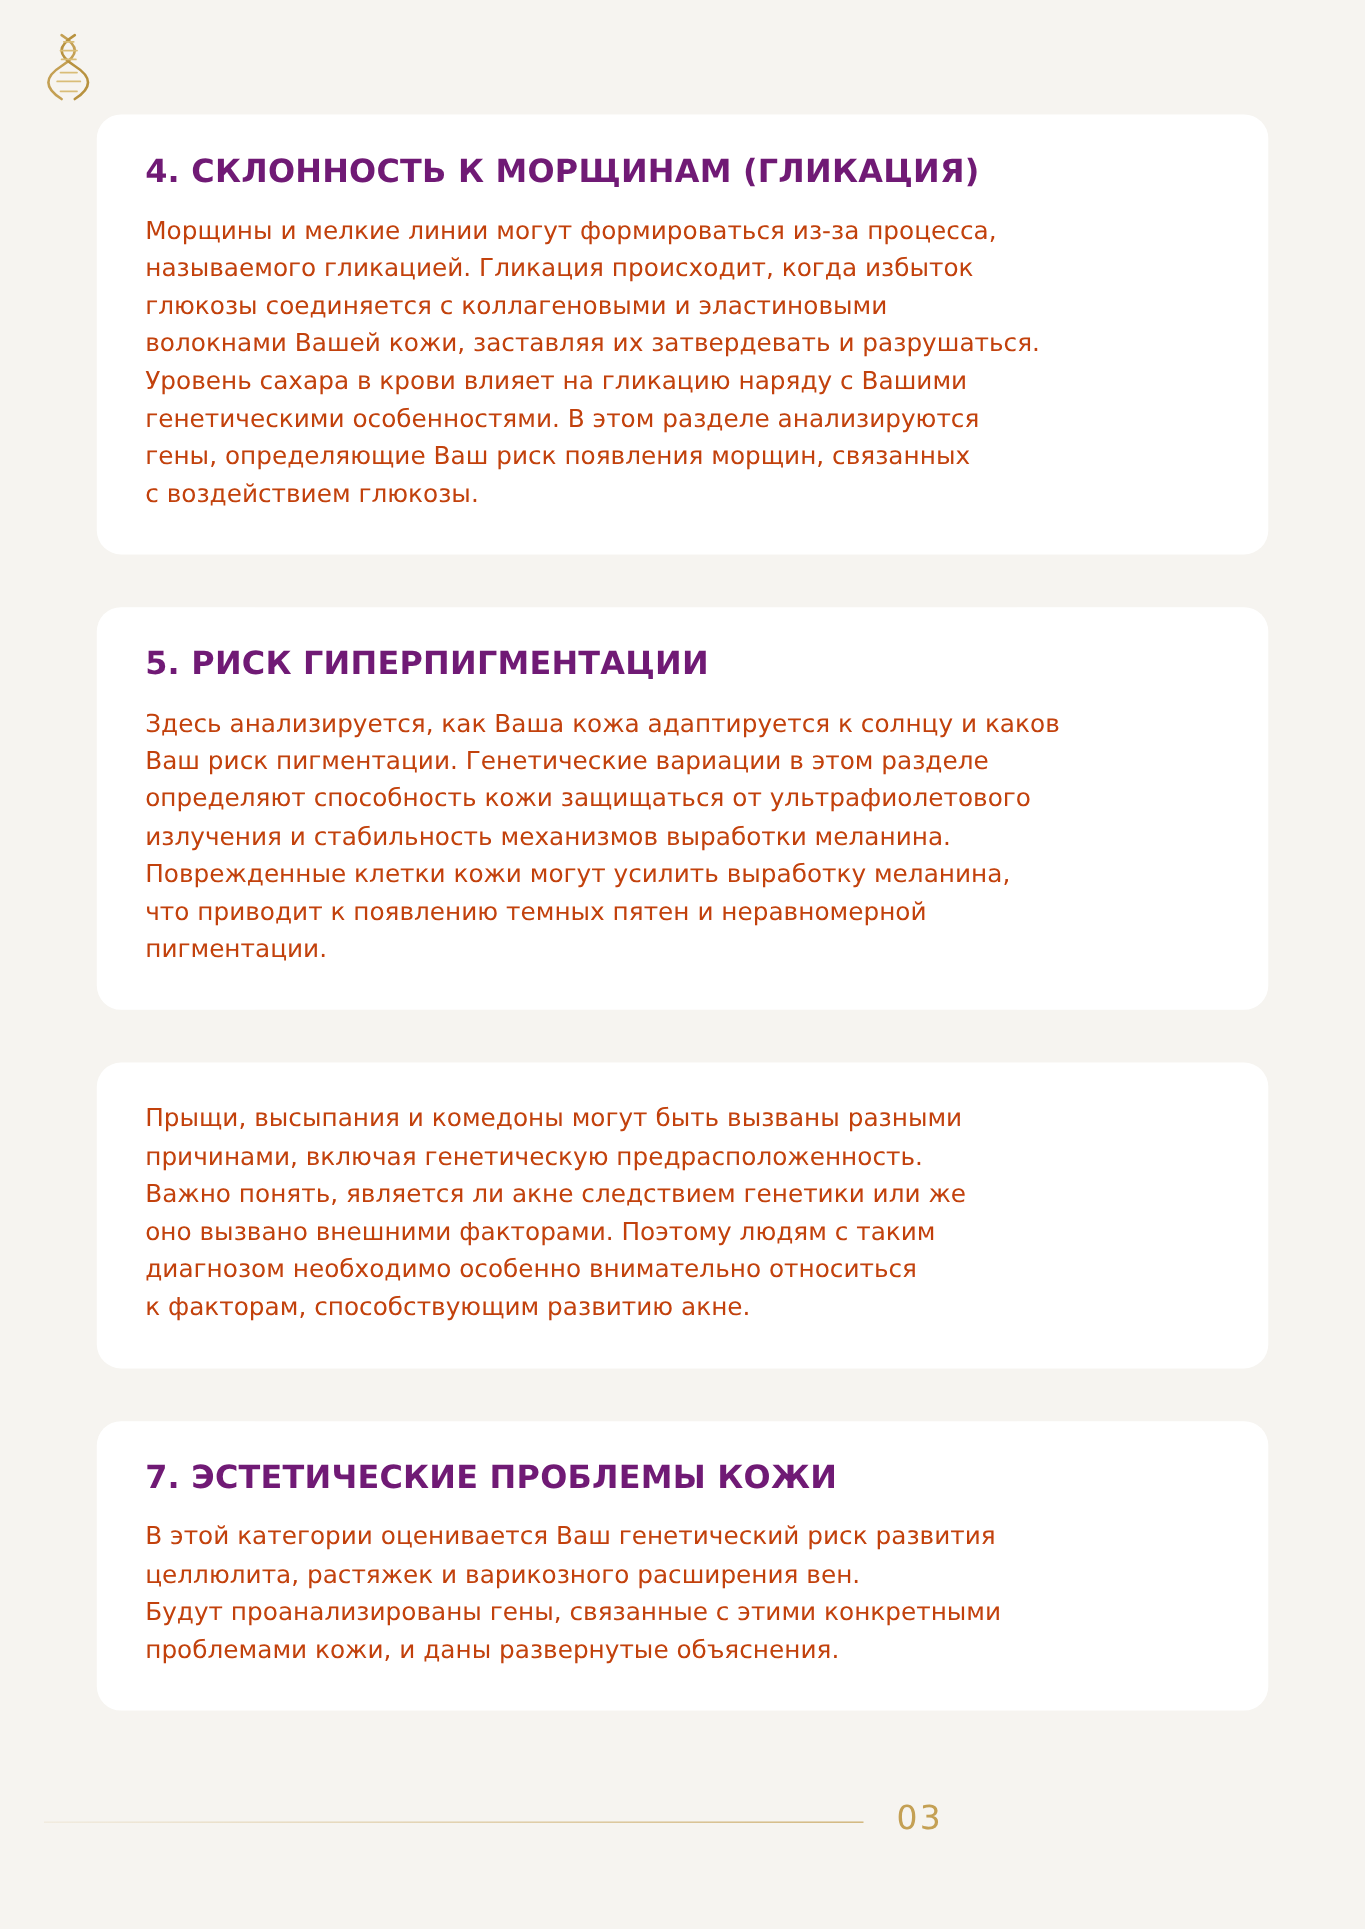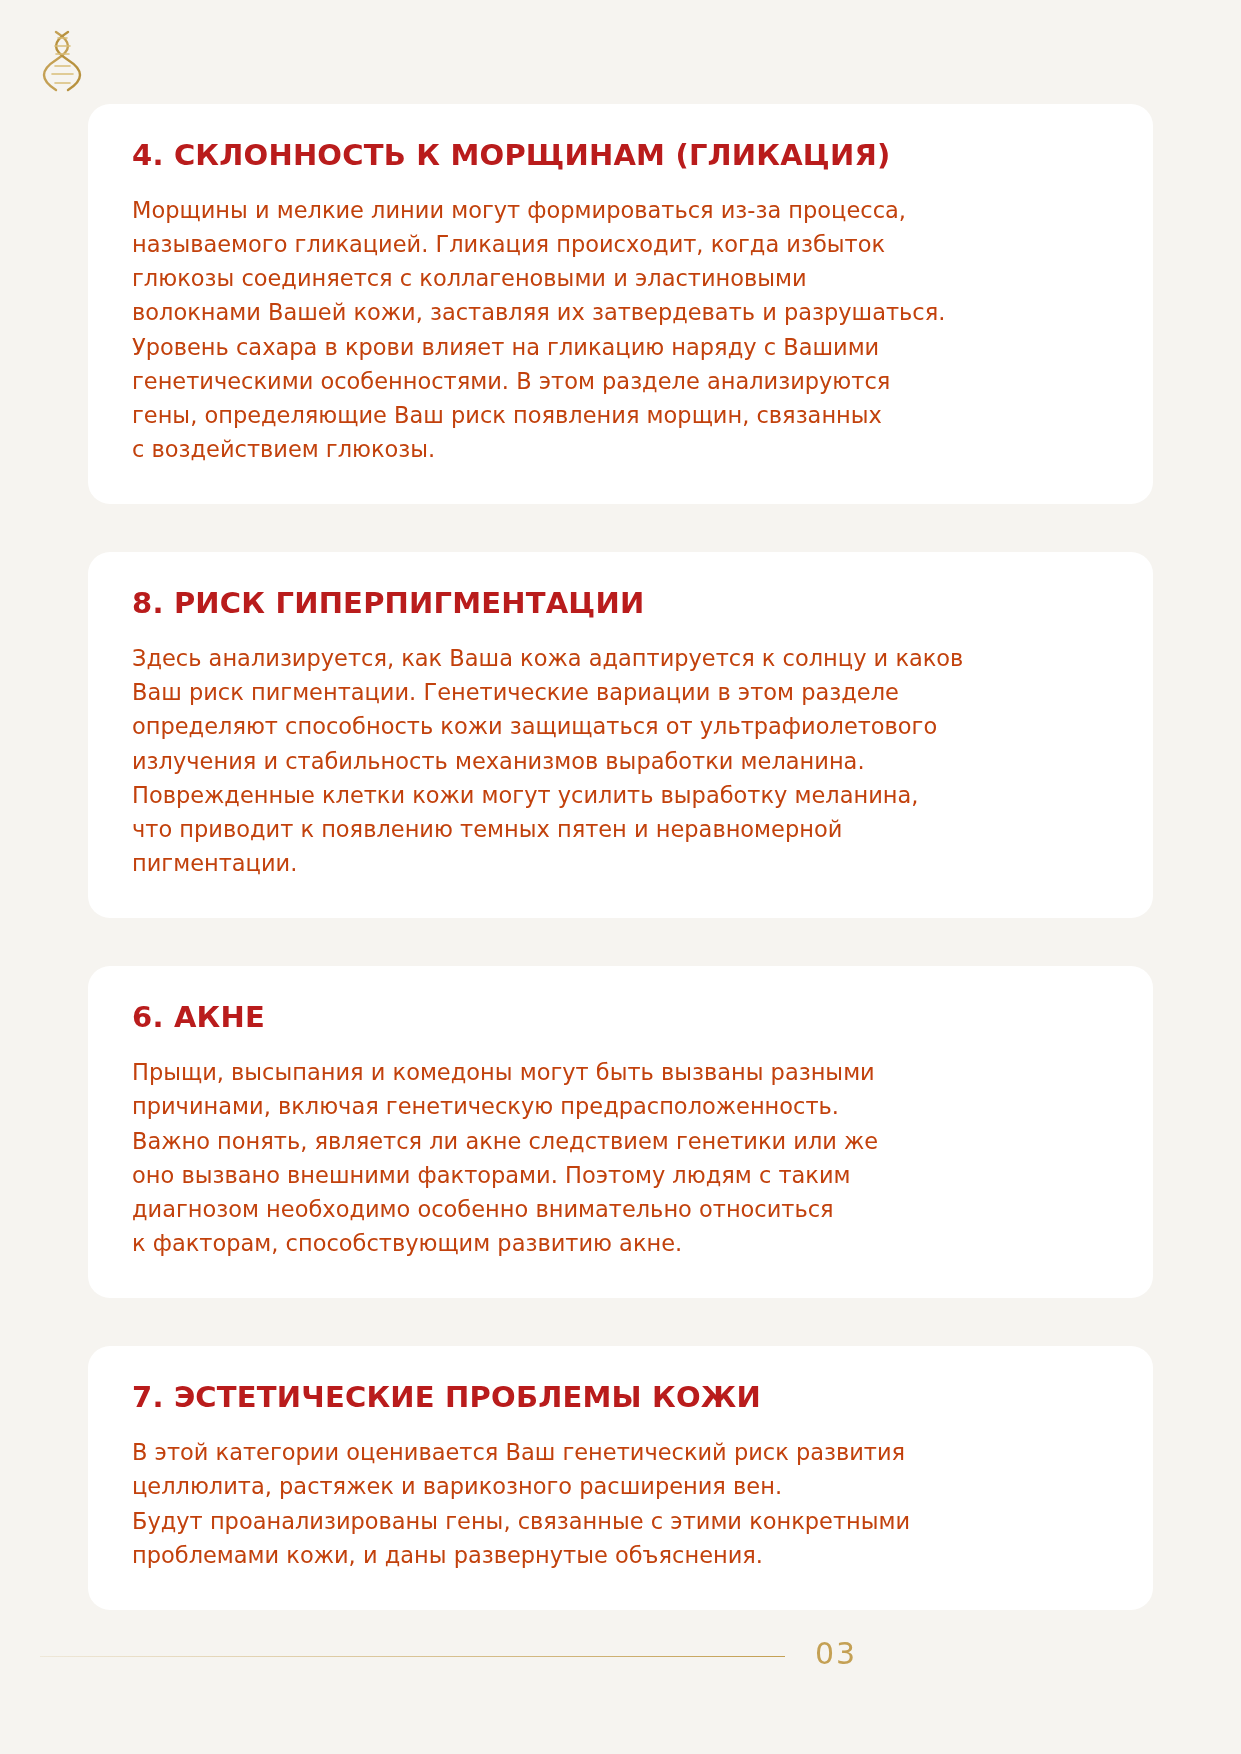--- a/index.html
+++ b/index.html
@@ -44,21 +44,21 @@
     padding: 34px 44px 38px 44px;
     box-sizing: border-box;
     margin-bottom: 48px;
   }
   .card:last-child { margin-bottom: 12px; }
 
   .card-title {
     font-size: 29px;
     font-weight: 700;
     letter-spacing: 0.2px;
-    color: #b91c1c;
+    color: #701a75;
     margin: 0 0 20px 0;
     line-height: 1.2;
   }
   .card-body {
     font-size: 22.5px;
     line-height: 1.52;
     color: #c2410c;
     margin: 0;
     white-space: pre-line;
     font-weight: 400;
@@ -116,32 +116,31 @@
 называемого гликацией. Гликация происходит, когда избыток
 глюкозы соединяется с коллагеновыми и эластиновыми
 волокнами Вашей кожи, заставляя их затвердевать и разрушаться.
 Уровень сахара в крови влияет на гликацию наряду с Вашими
 генетическими особенностями. В этом разделе анализируются
 гены, определяющие Ваш риск появления морщин, связанных
 с воздействием глюкозы.</p>
     </div>
 
     <div class="card">
-      <h2 class="card-title">8. РИСК ГИПЕРПИГМЕНТАЦИИ</h2>
+      <h2 class="card-title">5. РИСК ГИПЕРПИГМЕНТАЦИИ</h2>
       <p class="card-body">Здесь анализируется, как Ваша кожа адаптируется к солнцу и каков
 Ваш риск пигментации. Генетические вариации в этом разделе
 определяют способность кожи защищаться от ультрафиолетового
 излучения и стабильность механизмов выработки меланина.
 Поврежденные клетки кожи могут усилить выработку меланина,
 что приводит к появлению темных пятен и неравномерной
 пигментации.</p>
     </div>
 
     <div class="card">
-      <h2 class="card-title">6. АКНЕ</h2>
       <p class="card-body">Прыщи, высыпания и комедоны могут быть вызваны разными
 причинами, включая генетическую предрасположенность.
 Важно понять, является ли акне следствием генетики или же
 оно вызвано внешними факторами. Поэтому людям с таким
 диагнозом необходимо особенно внимательно относиться
 к факторам, способствующим развитию акне.</p>
     </div>
 
     <div class="card">
       <h2 class="card-title">7. ЭСТЕТИЧЕСКИЕ ПРОБЛЕМЫ КОЖИ</h2>

